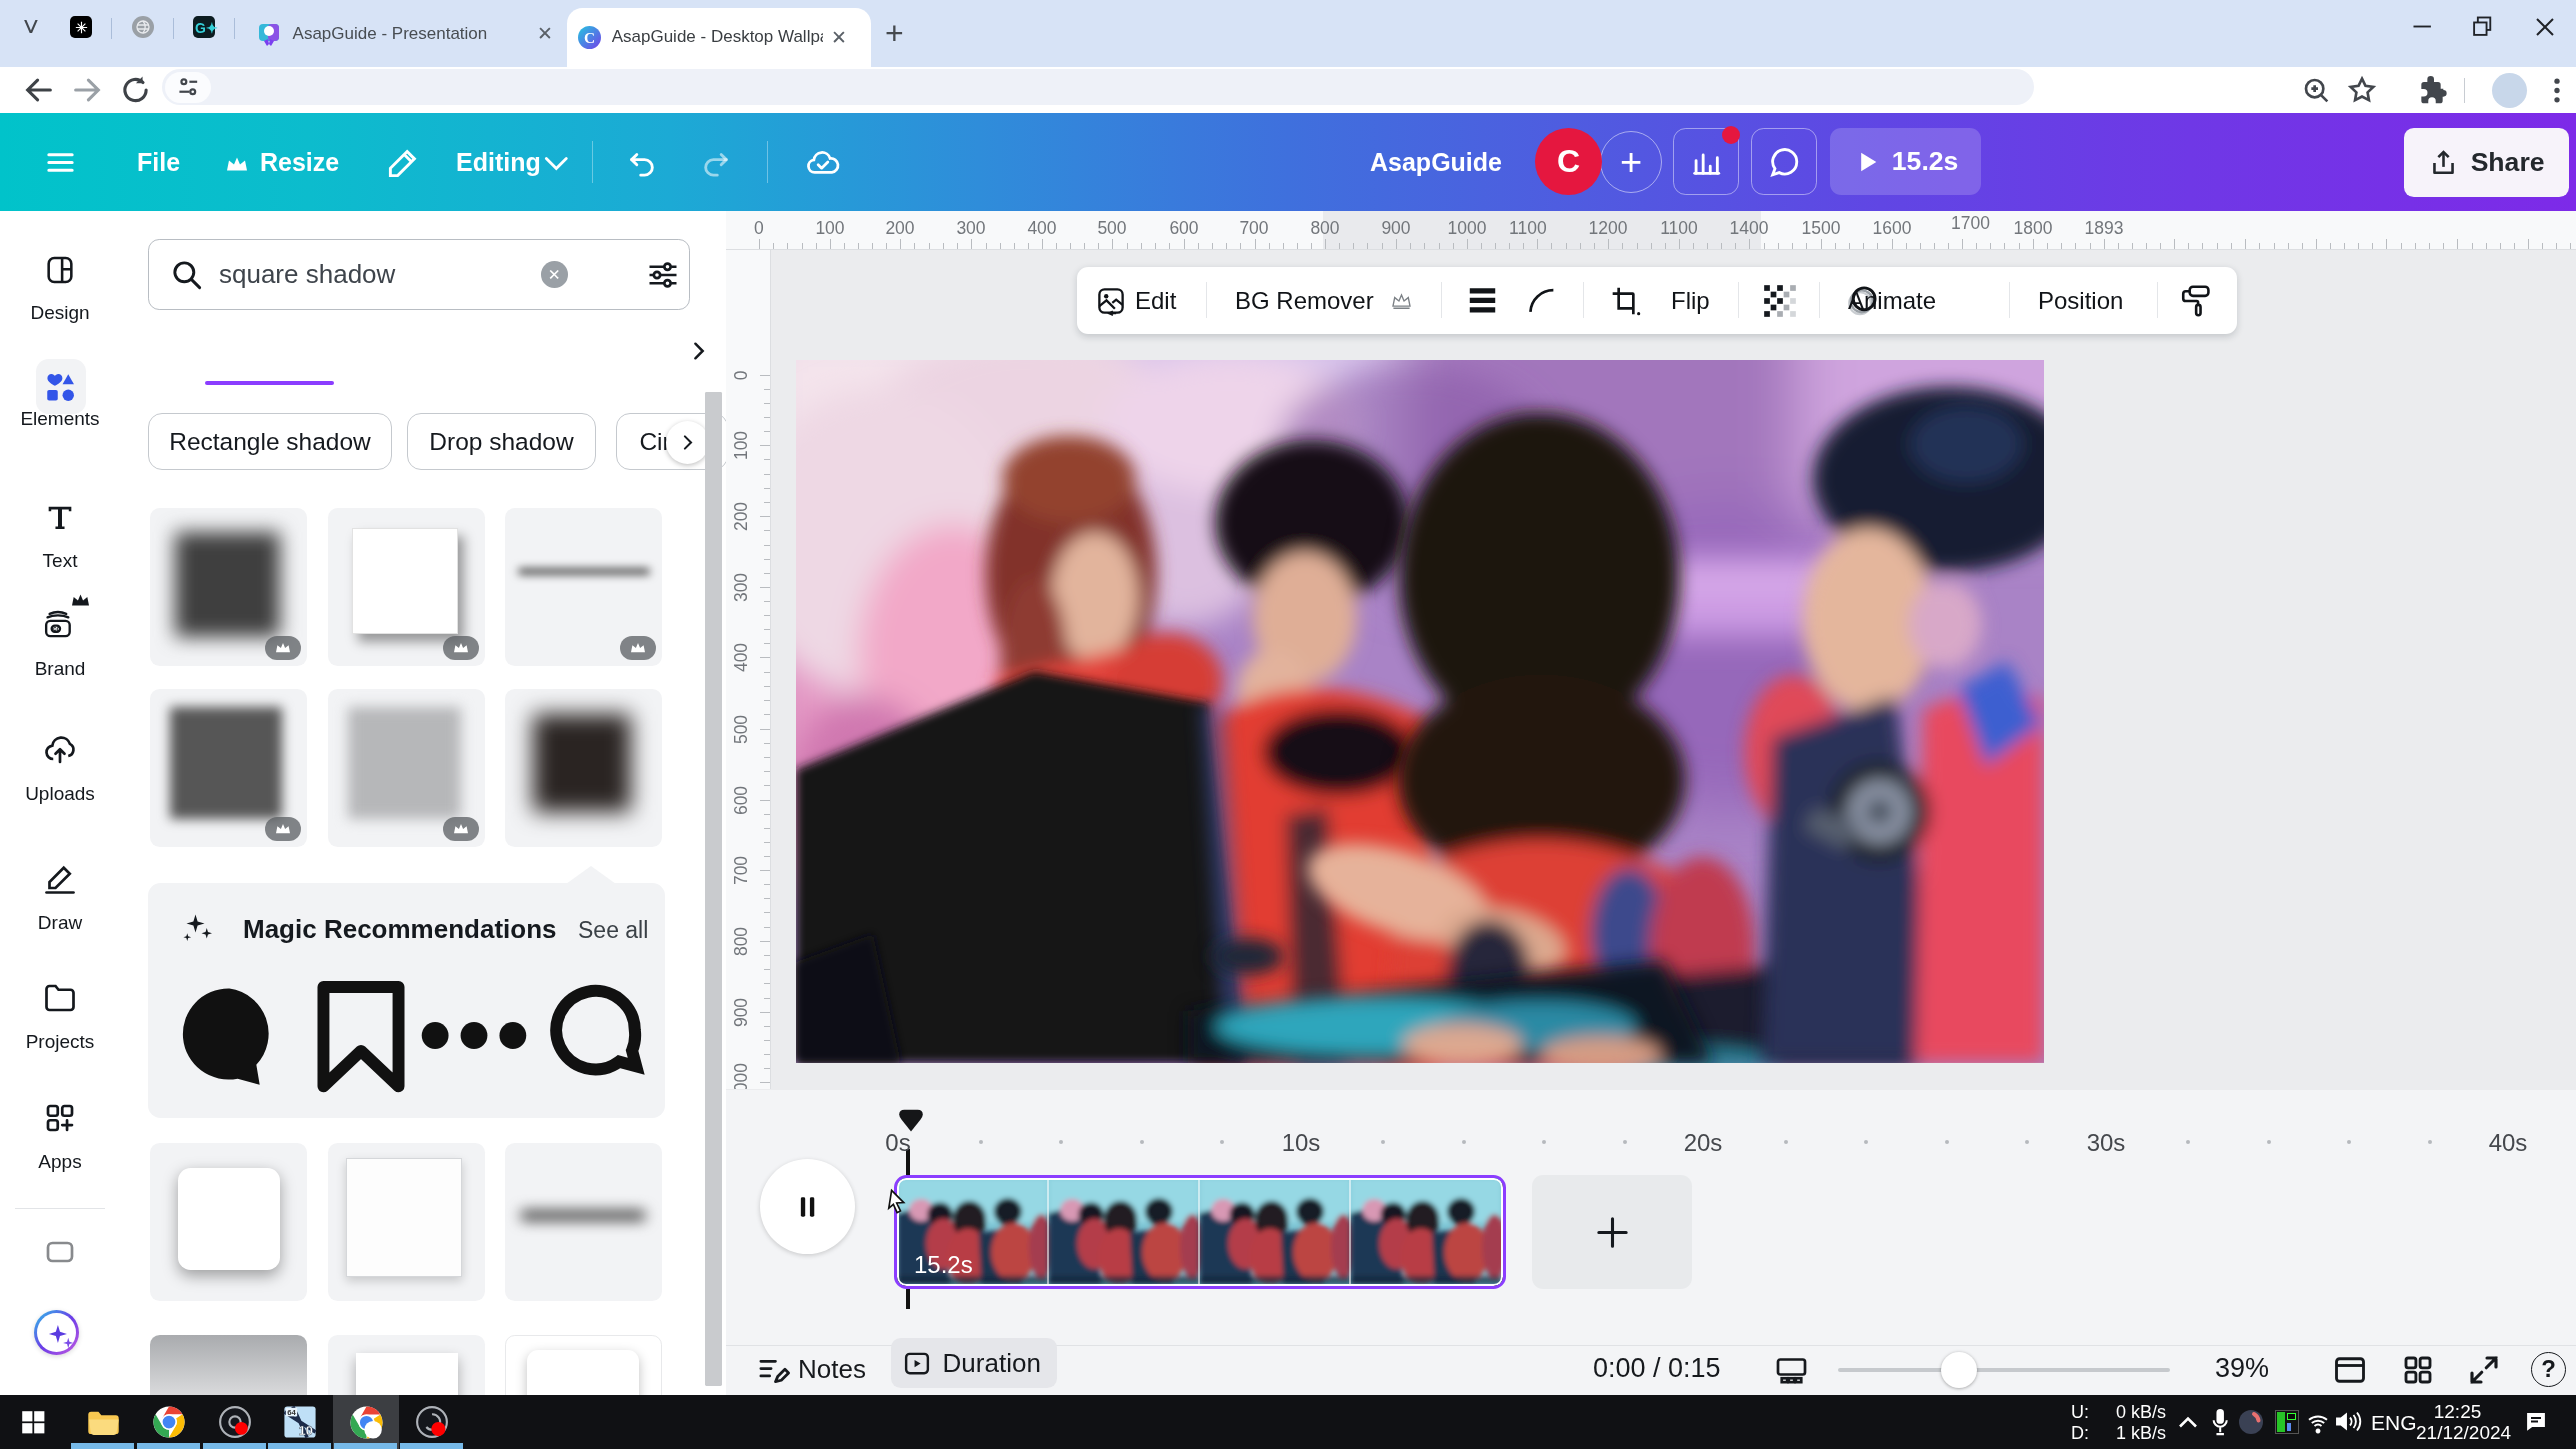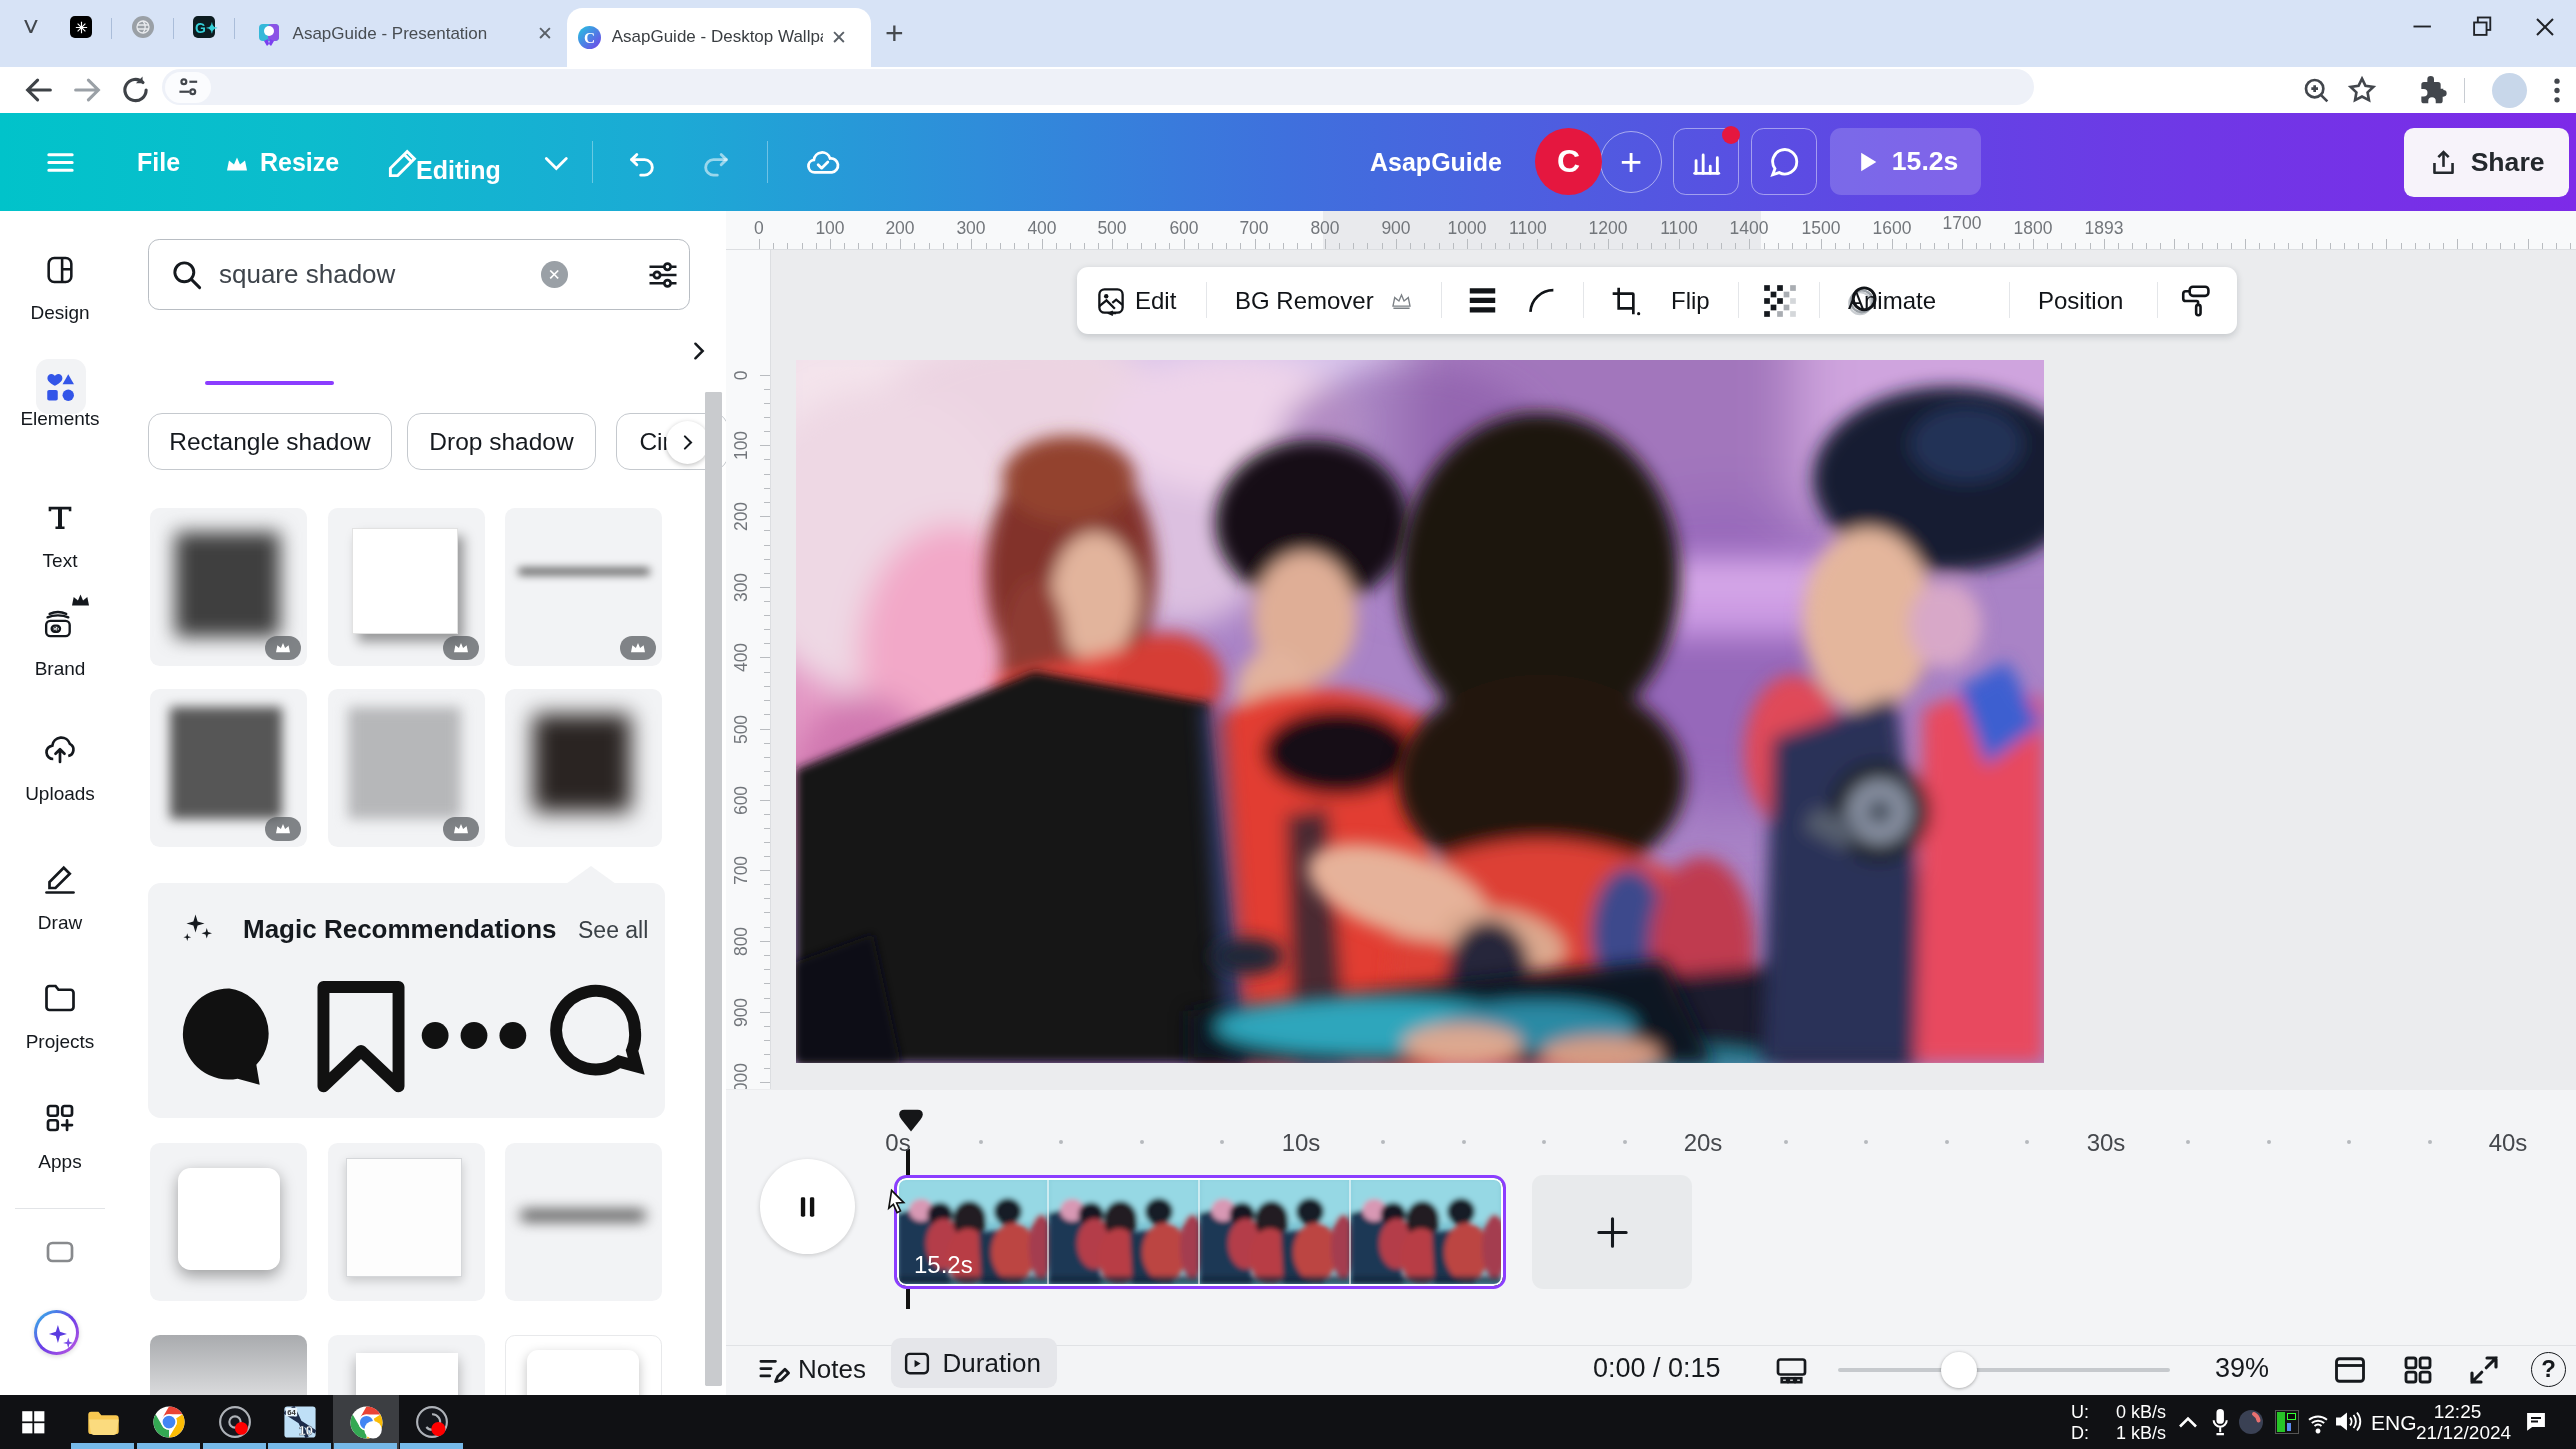--- a/index.html
+++ b/index.html
@@ -182,21 +182,21 @@
       </svg>
   <div class="hitem" style="left:137px;">File</div>
   <svg class="abs" style="left:225px; top:41px;" width="24" height="21" viewBox="0 0 24 20">
         <path d="M2 16h20L20 6l-5 4-3-7-3 7-5-4z" fill="#fff"></path>
       </svg>
   <div class="hitem" style="left:260px;">Resize</div>
   <svg class="abs" style="left:386px; top:32px;" width="35" height="35" viewBox="0 0 24 24" fill="none" stroke="#fff" stroke-width="2">
         <path d="M14.5 4.5l5 5L8 21H3v-5z"></path>
         <path d="M12.5 6.5l5 5"></path>
       </svg>
-  <div class="hitem" style="left:416px;margin-top:8px;">Editing</div>
+  <div class="hitem" style="left:456px;">Editing</div>
   <svg class="abs" style="left:543px; top:42px;" width="26.6" height="18" viewBox="0 0 24 16">
         <path d="M3 3l9 9 9-9" stroke="#fff" stroke-width="2.6" fill="none" stroke-linecap="round"></path>
       </svg>
   <div class="hsep" style="left:592px;"></div>
   <svg class="abs" style="left:626px; top:35px;" width="32" height="31" viewBox="0 0 24 24" fill="none" stroke="#fff" stroke-width="2.2">
         <path d="M8 5l-4 4 4 4" stroke-linecap="round" stroke-linejoin="round"></path>
         <path d="M4 9h10a6 6 0 0 1 0 12h-3" stroke-linecap="round"></path>
       </svg>
   <svg class="abs" style="left:700px; top:35px;" width="32" height="31" viewBox="0 0 24 24" fill="none" stroke="rgba(255,255,255,0.55)" stroke-width="2.2">
         <path d="M16 5l4 4-4 4" stroke-linecap="round" stroke-linejoin="round"></path>
@@ -446,21 +446,21 @@
 <div class="rlabel" style="left:500px; top:7px; width:56px; text-align:center;">700</div>
 <div class="rlabel" style="left:571px; top:7px; width:56px; text-align:center;">800</div>
 <div class="rlabel" style="left:642px; top:7px; width:56px; text-align:center;">900</div>
 <div class="rlabel" style="left:713px; top:7px; width:56px; text-align:center;">1000</div>
 <div class="rlabel" style="left:783px; top:7px; width:56px; text-align:left;">1100</div>
 <div class="rlabel" style="left:854px; top:7px; width:56px; text-align:center;">1200</div>
 <div class="rlabel" style="left:925px; top:7px; width:56px; text-align:center;">1100</div>
 <div class="rlabel" style="left:995px; top:7px; width:56px; text-align:center;">1400</div>
 <div class="rlabel" style="left:1067px; top:7px; width:56px; text-align:center;">1500</div>
 <div class="rlabel" style="left:1138px; top:7px; width:56px; text-align:center;">1600</div>
-<div class="rlabel" style="left:1208px; top:2px; width:56px; text-align:center;">1700</div>
+<div class="rlabel" style="left:1208px; top:2px; width:56px; text-align:right;">1700</div>
 <div class="rlabel" style="left:1279px; top:7px; width:56px; text-align:center;">1800</div>
 <div class="rlabel" style="left:1350px; top:7px; width:56px; text-align:center;">1893</div>
 <div class="rtick" style="left:33px; bottom:0; width:1.4px; height:9.8px;"></div>
 <div class="rtick" style="left:47px; bottom:0; width:1.4px; height:5.6px;"></div>
 <div class="rtick" style="left:61px; bottom:0; width:1.4px; height:5.6px;"></div>
 <div class="rtick" style="left:76px; bottom:0; width:1.4px; height:5.6px;"></div>
 <div class="rtick" style="left:90px; bottom:0; width:1.4px; height:5.6px;"></div>
 <div class="rtick" style="left:104px; bottom:0; width:1.4px; height:9.8px;"></div>
 <div class="rtick" style="left:118px; bottom:0; width:1.4px; height:5.6px;"></div>
 <div class="rtick" style="left:132px; bottom:0; width:1.4px; height:5.6px;"></div>

